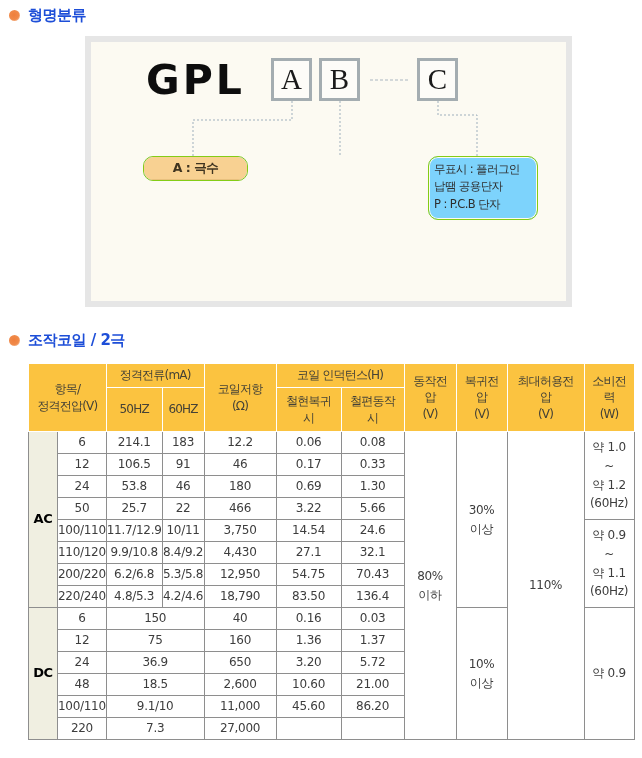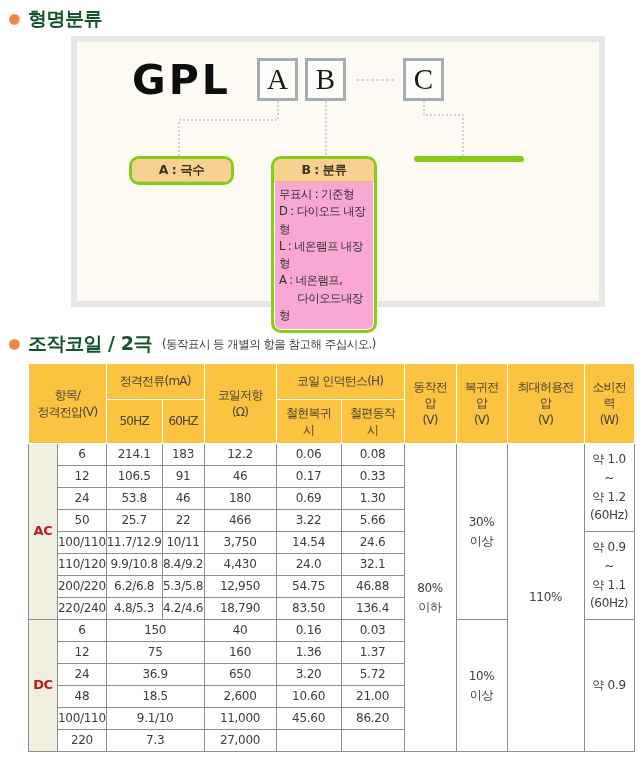--- a/index.html
+++ b/index.html
@@ -7,47 +7,47 @@
   body {
     width:642px; height:758px; position:relative;
     font-family:"DejaVu Sans", sans-serif; color:#333;
   }
   .bullet {
     width:11px; height:11px; border-radius:50%;
     background:radial-gradient(circle at 45% 45%, #ef7f3c 0%, #f08a4a 55%, #f7c6a4 80%, #ffffff 100%);
     display:inline-block; vertical-align:middle;
   }
   .section-head { position:absolute; left:9px; display:flex; align-items:center; gap:8px; }
-  .section-title { font-size:19px; font-weight:bold; color:#14532d; letter-spacing:-0.5px; }
+  .section-title { font-size:15px; font-weight:bold; color:#1d4ed8; letter-spacing:-0.5px; }
   .section-note { font-size:11.5px; color:#3a3a3a; margin-left:2px; letter-spacing:-0.5px; }
   #head1 { top:6px; }
   #head2 { top:331px; }
 
   
   .panel {
-    position:absolute; left:71px; top:36px; width:534px; height:271px;
+    position:absolute; left:85px; top:36px; width:487px; height:271px;
     border:6px solid #e6e6e6; background:#fcfaf2;
   }
   .panel-inner { position:relative; width:485px; height:259px; }
   .connectors { position:absolute; left:0; top:0; }
   .model-text {
     position:absolute; left:55px; top:14px;
     font-size:41px; font-weight:900; color:#0d0d0d; letter-spacing:3px;
   }
   .letterbox {
     position:absolute; top:16px; width:41px; height:43px;
     background:#fdfcf8; border:3px solid #a4adb1;
     display:flex; align-items:center; justify-content:center;
     font-family:"Liberation Serif", serif; font-size:29px; color:#1a1a1a;
   }
   #boxA { left:180px; } #boxB { left:228px; } #boxC { left:326px; }
 
   .bubble {
-    position:absolute; top:114px; background:#f9a8d4;
-    border:3px solid #84cc16; border-radius:10px; overflow:hidden;
+    position:absolute; top:114px; background:#7dd3fc;
+    border:1px solid #84cc16; border-radius:10px; overflow:hidden;
     box-shadow:0 0 0 1px #fcfaf2 inset;
   }
   .bubble-head {
     background:#f8d192; text-align:center; font-weight:bold;
     font-size:12.5px; color:#3f3420; padding:3px 2px 2px;
     border-bottom:1px solid #e8c07e; letter-spacing:-0.5px;
   }
   .bubble-body {
     white-space:pre-line; font-size:11.5px; color:#2e2e2e;
     padding:4px 5px 6px; line-height:1.5; letter-spacing:-0.6px;
@@ -68,23 +68,23 @@
     white-space:pre-line; overflow:hidden;
   }
   table.spec th {
     background:#fbc340; border:1px solid #ffffff;
     font-weight:normal; color:#454236; font-size:12px;
     letter-spacing:-0.8px; line-height:1.35; padding:1px 0;
   }
   table.spec td { border:1px solid #8e8e8e; height:22px; line-height:1.45; letter-spacing:-0.3px; }
   table.spec { border:1px solid #7d7d7d; }
   table.spec thead { border:1px solid #7d7d7d; }
-  table.spec tr.h1 th { height:36px; }
+  table.spec tr.h1 th { height:24px; }
   table.spec tr.h2 th { height:44px; }
-  table.spec td.group { background:#f0efe1; font-weight:bold; font-size:13px; color:#b91c1c; }
+  table.spec td.group { background:#f0efe1; font-weight:bold; font-size:13px; color:#000000; }
   table.spec td.merged { line-height:1.55; }
 </style>
 </head>
 <body>
 
 <div class="section-head" id="head1">
   <span class="bullet"></span>
   <span class="section-title">형명분류</span>
 </div>
 
@@ -98,37 +98,31 @@
     </svg>
 
     <div class="model-text">GPL</div>
     <div class="letterbox" id="boxA">A</div>
     <div class="letterbox" id="boxB">B</div>
     <div class="letterbox" id="boxC">C</div>
 
     <div class="bubble" id="bubA">
       <div class="bubble-head">A : 극수</div>
     </div>
-    <div class="bubble" id="bubB">
-      <div class="bubble-head">B : 분류</div>
-      <div class="bubble-body">무표시 : 기준형
-D : 다이오드 내장형
-L : 네온램프 내장형
-A : 네온램프,
-&nbsp;&nbsp;&nbsp;&nbsp;&nbsp;&nbsp;다이오드내장형</div>
-    </div>
     <div class="bubble" id="bubC">
+      <div class="bubble-body">무표시 : 플러그인
+납땜 공용단자
+P : P.C.B 단자</div>
     </div>
   </div>
 </div>
 
 <div class="section-head" id="head2">
   <span class="bullet"></span>
   <span class="section-title">조작코일 / 2극</span>
-  <span class="section-note">(동작표시 등 개별의 항을 참고해 주십시오.)</span>
 </div>
 
 <table class="spec">
   <colgroup id="cols">
       <col style="width: 29px;">
       <col style="width: 47px;">
       <col style="width: 55px;">
       <col style="width: 42px;">
       <col style="width: 72px;">
       <col style="width: 65px;">
@@ -221,30 +215,30 @@
         <td rowspan="4" class="merged">약 0.9
 ~
 약 1.1
 (60Hz)</td>
       </tr>
       <tr>
         <td>110/120</td>
         <td>9.9/10.8</td>
         <td>8.4/9.2</td>
         <td>4,430</td>
-        <td>24.0</td>
+        <td>27.1</td>
         <td>32.1</td>
       </tr>
       <tr>
         <td>200/220</td>
         <td>6.2/6.8</td>
         <td>5.3/5.8</td>
         <td>12,950</td>
         <td>54.75</td>
-        <td>46.88</td>
+        <td>70.43</td>
       </tr>
       <tr>
         <td>220/240</td>
         <td>4.8/5.3</td>
         <td>4.2/4.6</td>
         <td>18,790</td>
         <td>83.50</td>
         <td>136.4</td>
       </tr>
       <tr>

